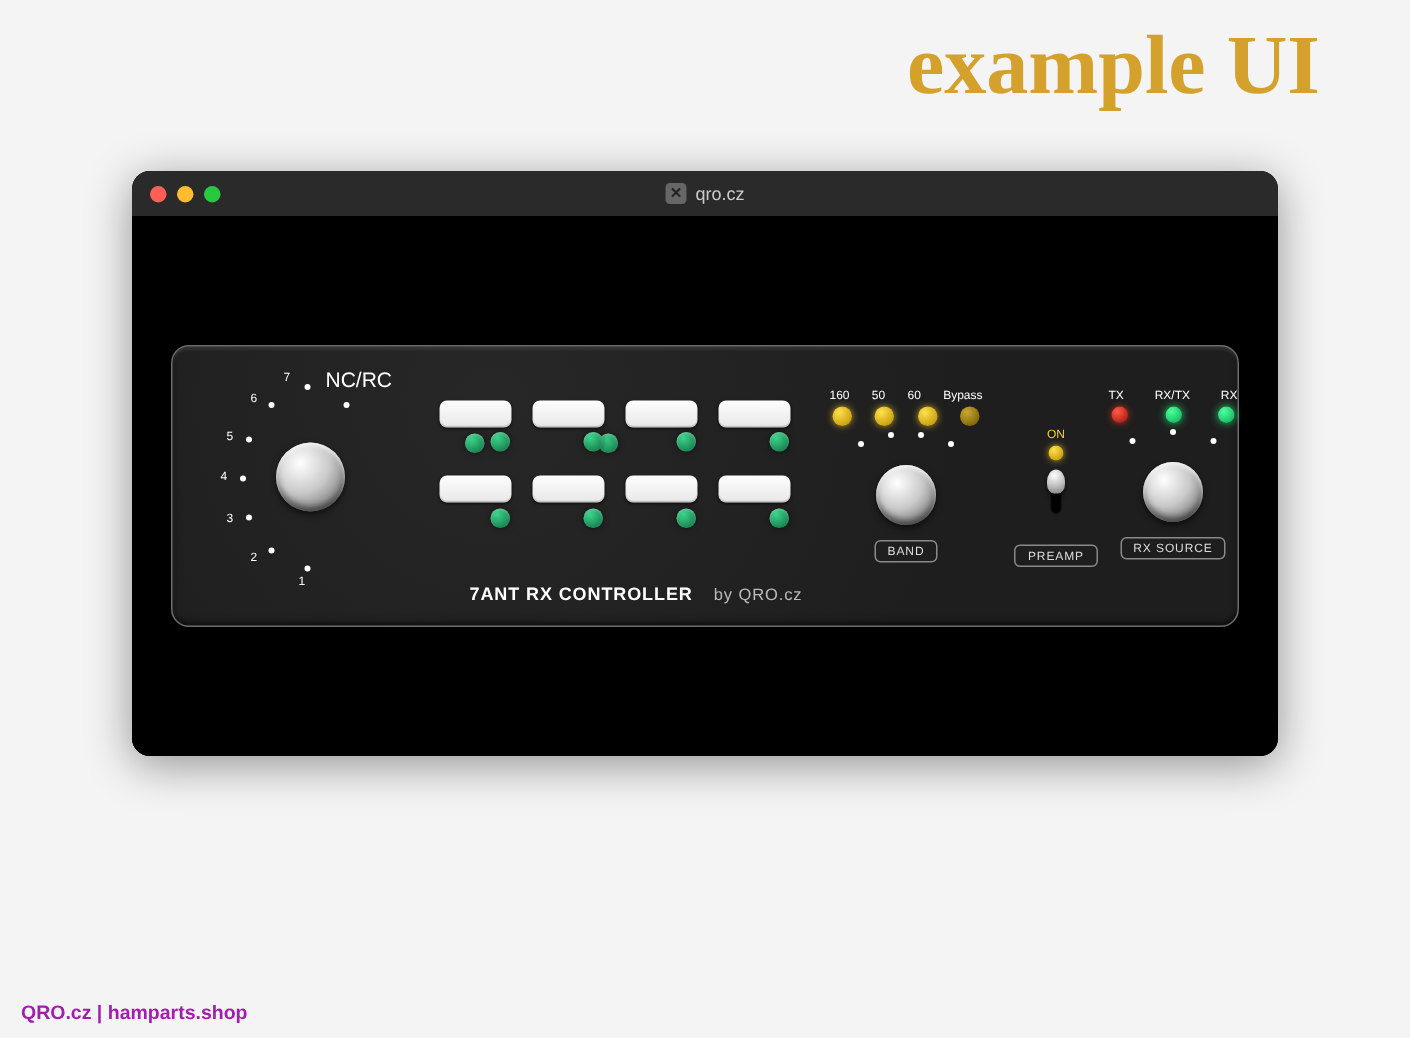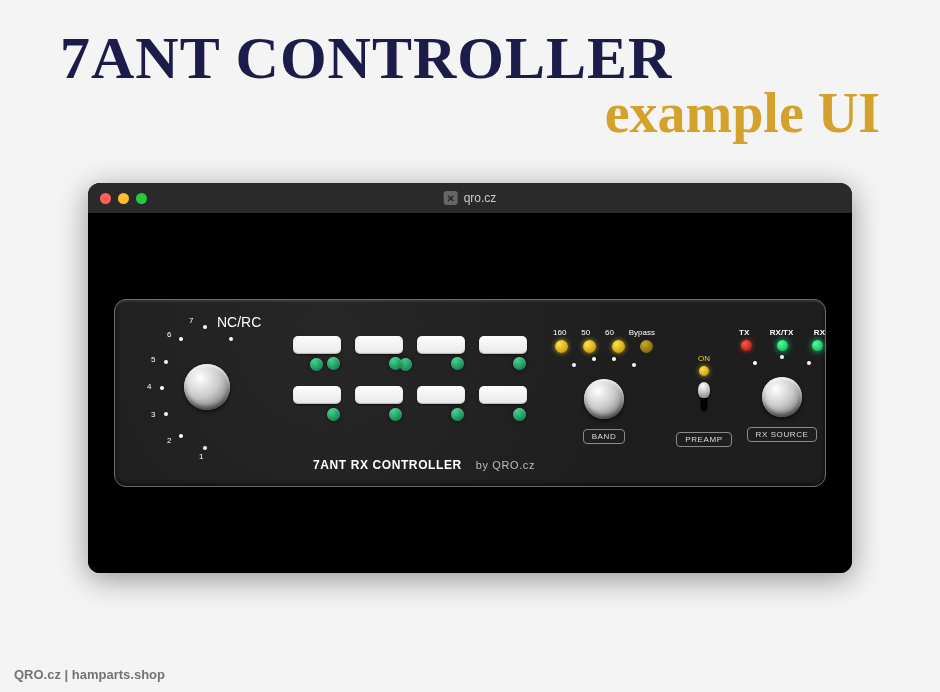--- a/index.html
+++ b/index.html
@@ -226,28 +226,27 @@
     font-size: 8px; color: #f3d041; margin-top: 2px;
   }
   .preamp-area .led.yellow { width:10px;height:10px; margin: 3px auto 0;}
 
   .footer {
     position: absolute;
     left: 14px; bottom: 10px;
     font-family: Arial, Helvetica, sans-serif;
     font-size: 13px;
     font-weight: 700;
-    color: #737373;
+    color: #a21caf;
   }
 </style>
 </head>
 <body>
 
 <div class="title-block">
-  <div class="title-line1">7ANT CONTROLLER</div>
   <div class="title-line2">example UI</div>
 </div>
 
 <div class="browser-window">
   <div class="titlebar">
     <div class="traffic-lights">
       <div class="traffic-light tl-red"></div>
       <div class="traffic-light tl-yellow"></div>
       <div class="traffic-light tl-green"></div>
     </div>
@@ -365,21 +364,21 @@
         <div class="on-lbl">ON</div>
         <div class="led yellow"></div>
         <div class="toggle-switch">
           <div class="toggle-slot"></div>
           <div class="toggle-cap"></div>
         </div>
         <div class="section-label" style="margin-top:14px;">PREAMP</div>
       </div>
 
       <div class="rx-area">
-        <div class="top-labels" style="padding:0;font-weight:bold;">
+        <div class="top-labels" style="padding:0;">
           <span>TX</span>
           <span>RX/TX</span>
           <span>RX</span>
         </div>
         <div class="top-leds" style="padding:0 2px;">
           <div class="led red" style="width:11px;height:11px;"></div>
           <div class="led green on" style="width:11px;height:11px;"></div>
           <div class="led green on" style="width:11px;height:11px;"></div>
         </div>
         <div class="knob-ticks" style="width:70px;">

